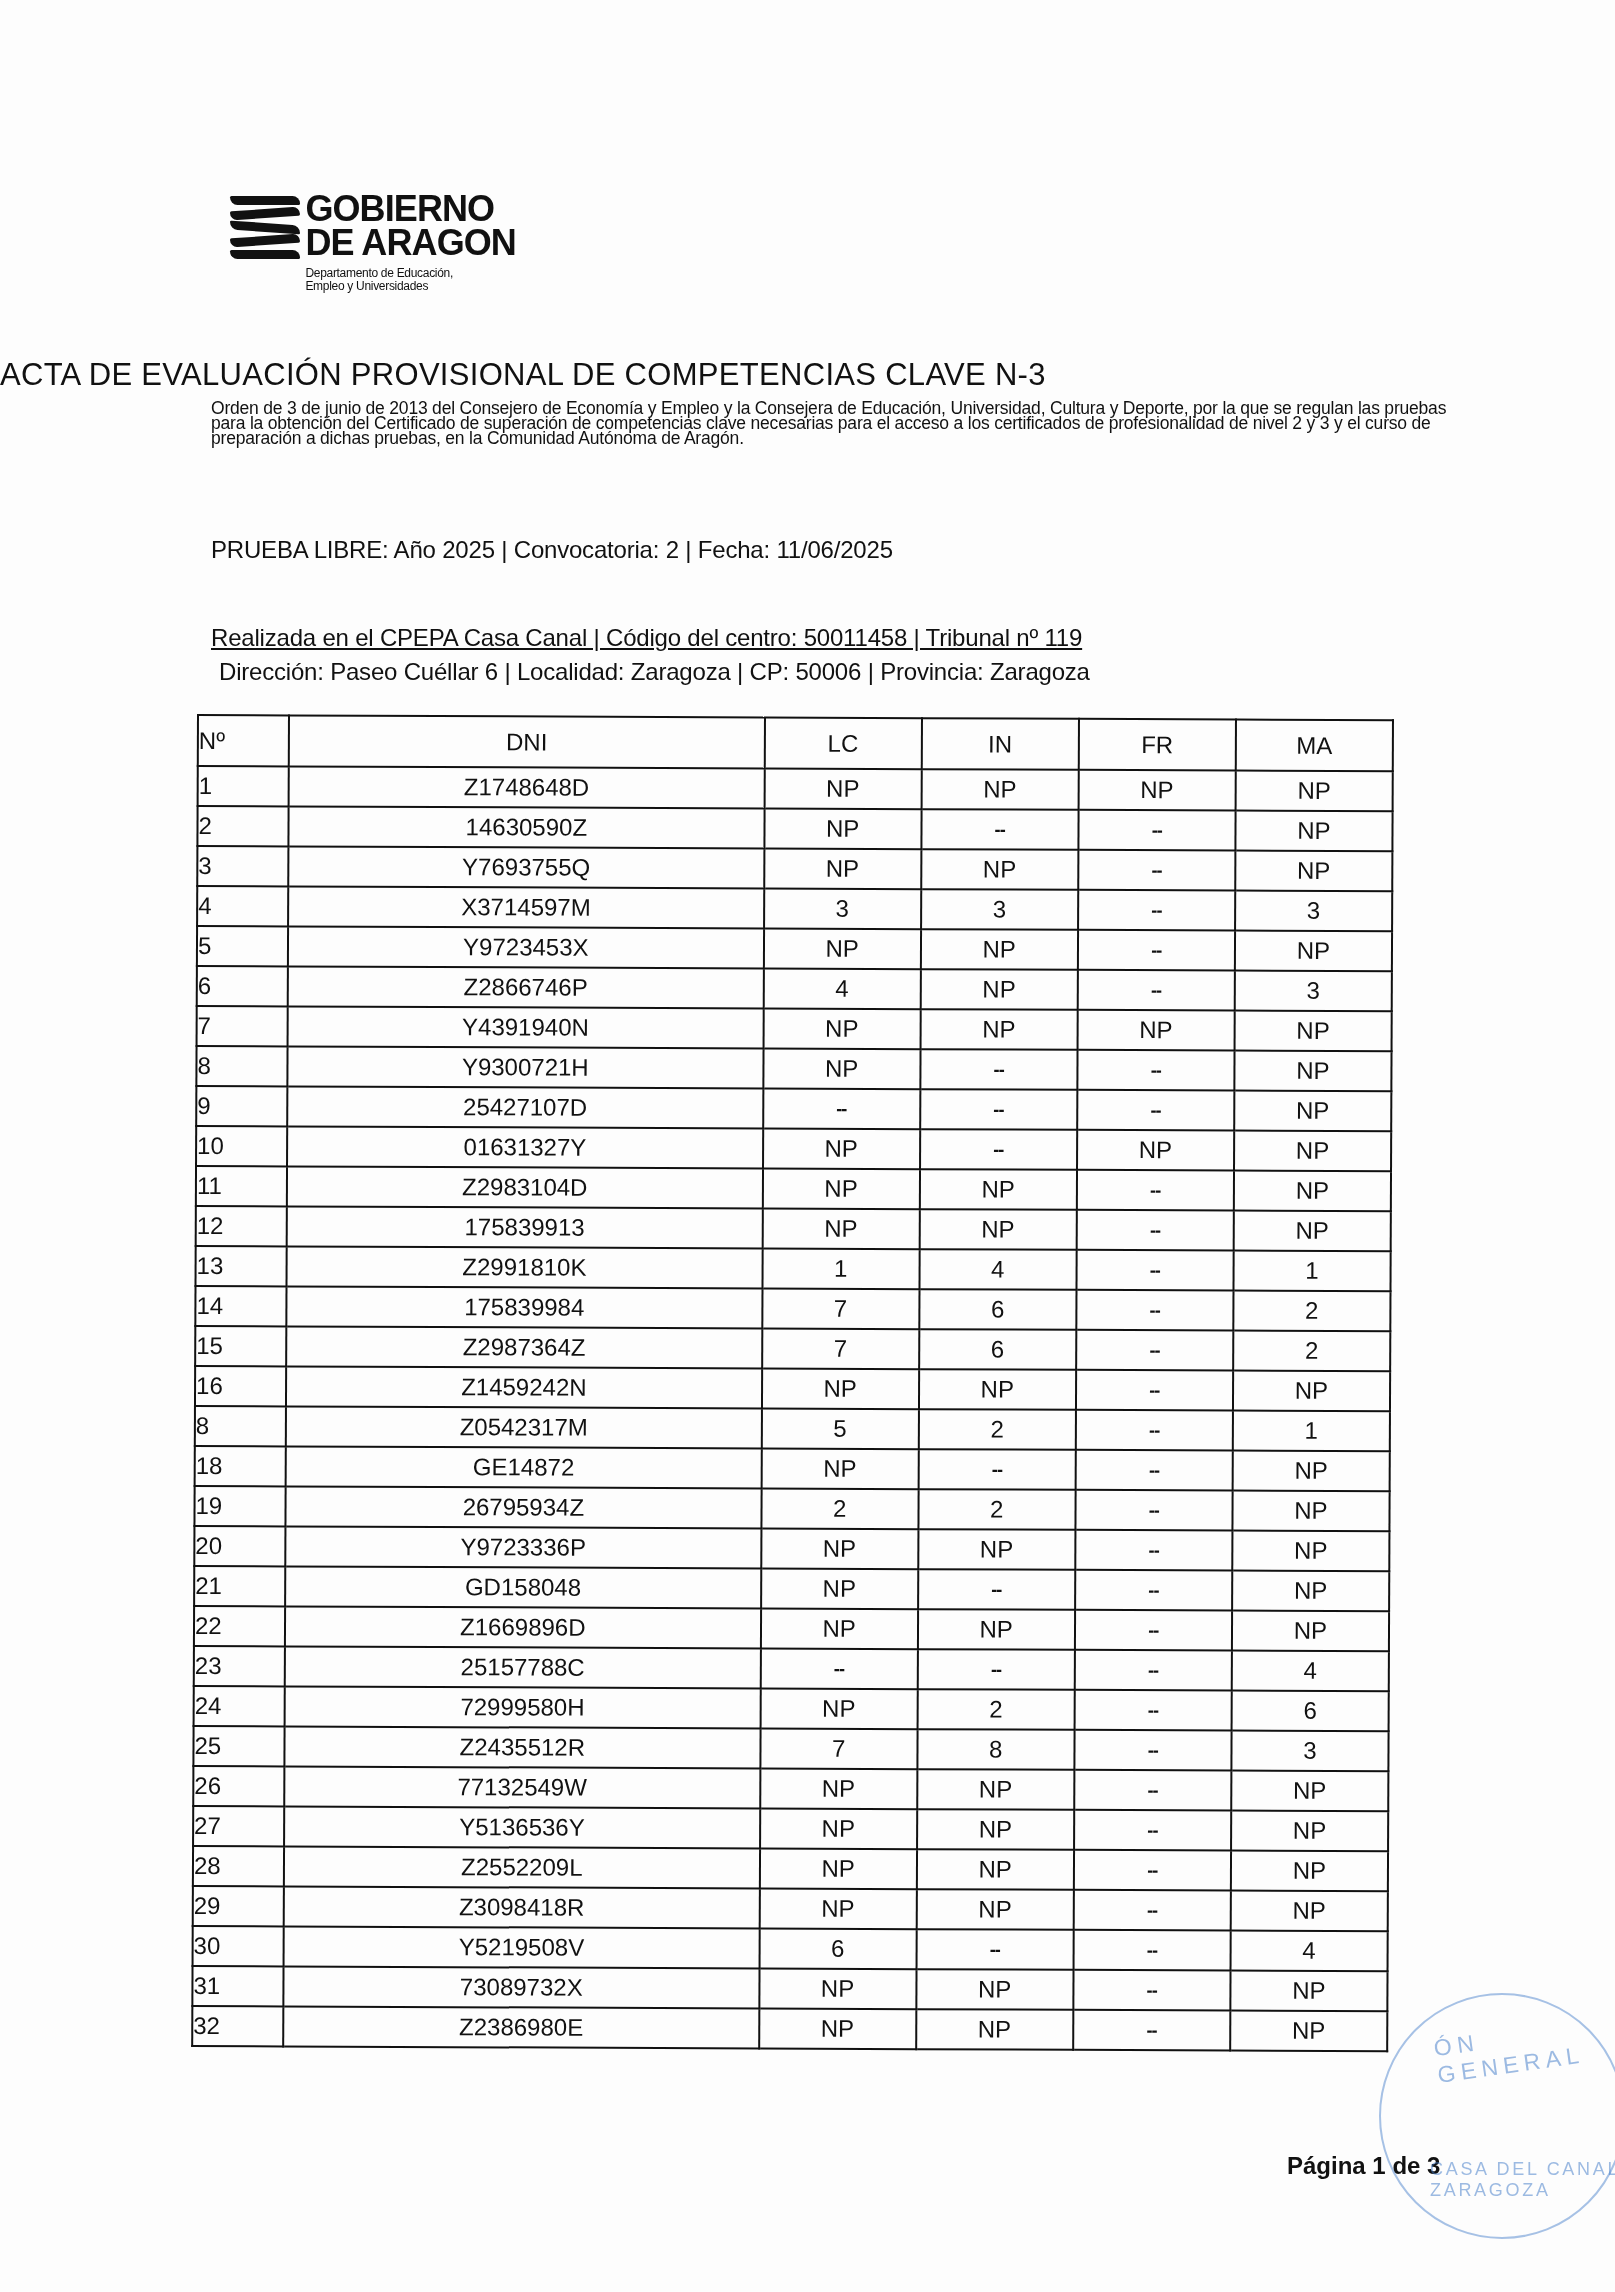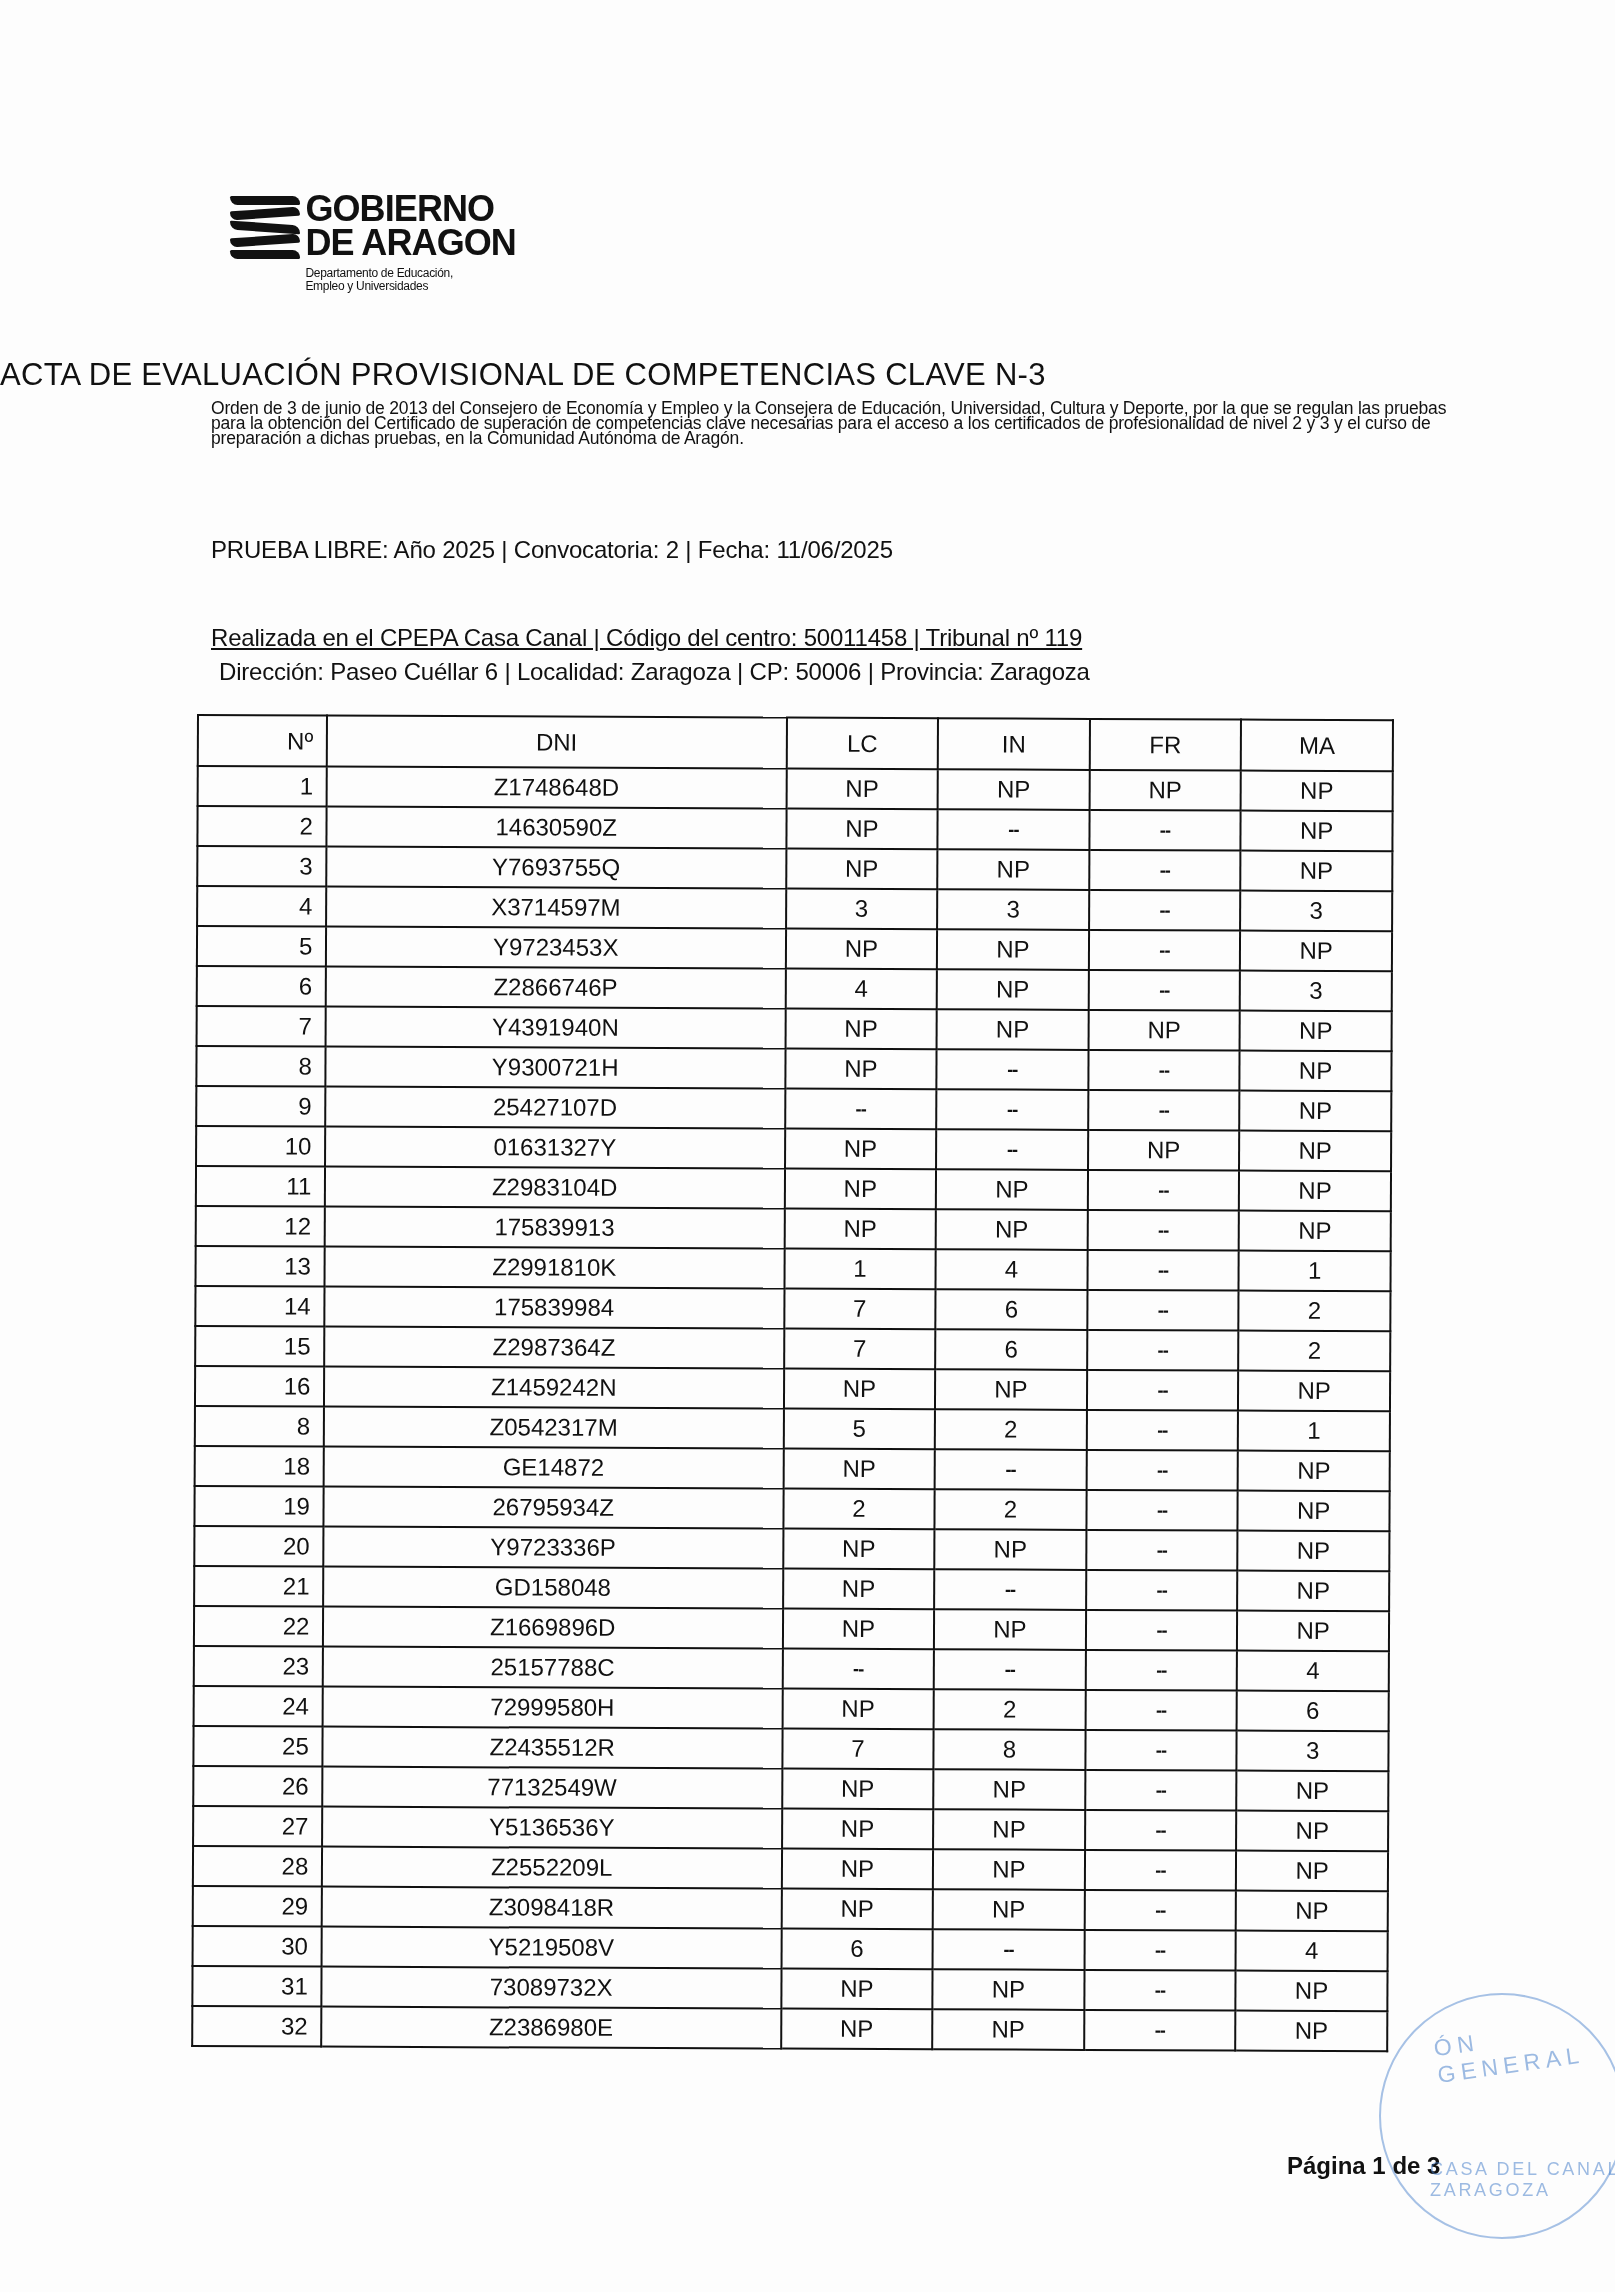--- a/index.html
+++ b/index.html
@@ -55,21 +55,21 @@
     }
     table.grades th, table.grades td {
       border: 2.7px solid #111;
       text-align: center;
       font-weight: 400;
       font-size: 24px;
       padding: 0;
     }
     table.grades th { height: 49px; }
     table.grades td { height: 38px; }
-    table.grades .col-n { width: 77px; text-align: right; padding-right: 12.5px; padding-left: 40px; }
+    table.grades .col-n { width: 77px; text-align: left; padding-right: 12.5px; }
     table.grades .col-dni { width: 476px; }
     table.grades .col-g { width: 156px; }
     table.grades td.dash { font-size: 18px; font-weight: 700; letter-spacing: -0.9px; }
     .page-num {
       position: absolute; left: 1287px; top: 2152px;
       font-size: 24px; font-weight: 700; text-align: right;
     }
     .stamp {
       position: absolute; left: 1379px; top: 1993px;
       width: 242px; height: 242px; border-radius: 50%;

